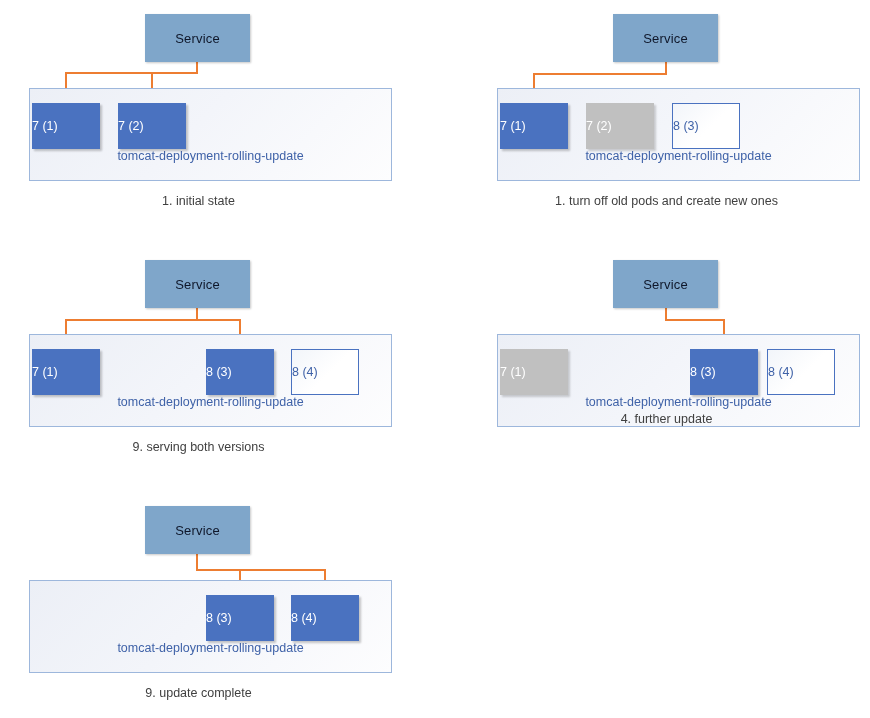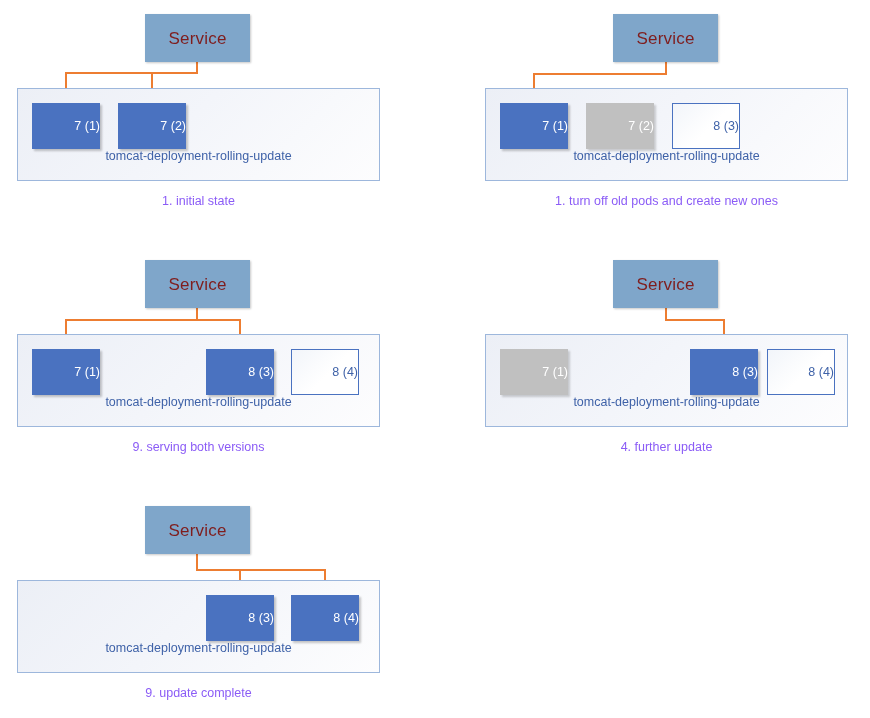--- a/index.html
+++ b/index.html
@@ -22,51 +22,52 @@
   
   .service-box {
     position: absolute;
     background: #7FA6CA;
     box-shadow: 1px 1px 2px rgba(0,0,0,0.22);
     display: flex;
     align-items: center;
     justify-content: center;
   }
   .service-label {
-    color: #7f1d1d;
-    font-size: 17px;
+    color: #0f172a;
+    font-size: 13px;
     letter-spacing: .2px;
     line-height: 1;
     white-space: nowrap;
   }
 
   
   .deployment-box {
     position: absolute;
     border: 1px solid #9DB7DC;
     background: linear-gradient(135deg, #eceff6 0%, #f3f5fa 45%, #fdfdfe 100%);
     box-sizing: border-box;
+    margin-left: 12px;
   }
   .deployment-label {
     position: absolute;
     left: 0;
     right: 0;
     text-align: center;
     color: #3F62A8;
     font-size: 12.5px;
     white-space: nowrap;
   }
 
   
   .pod {
     position: absolute;
     box-sizing: border-box;
     display: flex;
     align-items: center;
-    justify-content: flex-end;
+    justify-content: flex-start;
   }
   .pod .pod-label {
     font-size: 12.5px;
     line-height: 1;
     white-space: nowrap;
   }
   .pod.active {
     background: #4A72C0;
     box-shadow: 1.5px 1.5px 2px rgba(0,0,0,0.22);
   }
@@ -81,21 +82,21 @@
   .pod.pending {
     background: linear-gradient(135deg,#f2f5fa 0%, #ffffff 55%);
     border: 1px solid #4A72C0;
   }
   .pod.pending .pod-label { color: #3F62A8; }
 
   
   .caption {
     position: absolute;
     text-align: center;
-    color: #8b5cf6;
+    color: #404040;
     font-size: 12.5px;
     white-space: nowrap;
   }
 
   
   .connectors {
     position: absolute;
     left: 0;
     top: 0;
     width: 870px;
@@ -223,21 +224,21 @@
   </div>
 
   <div class="pod active" style="left:690px; top:349px; width:68px; height:46px;">
     <span class="pod-label">8 (3)</span>
   </div>
 
   <div class="pod pending" style="left:767px; top:349px; width:68px; height:46px;">
     <span class="pod-label">8 (4)</span>
   </div>
 
-  <div class="caption" style="left:485px; top:440px; width:363px;">4. further update</div>
+  <div class="caption" style="left:485px; top:412px; width:363px;">4. further update</div>
 </div>
 
 <div class="panel">
 
   <div class="service-box" style="left:145px; top:506px; width:105px; height:48px;">
     <span class="service-label">Service</span>
   </div>
 
   <div class="deployment-box" style="left:17px; top:580px; width:363px; height:93px;">
     <div class="deployment-label" style="top:60px;">tomcat-deployment-rolling-update</div>

